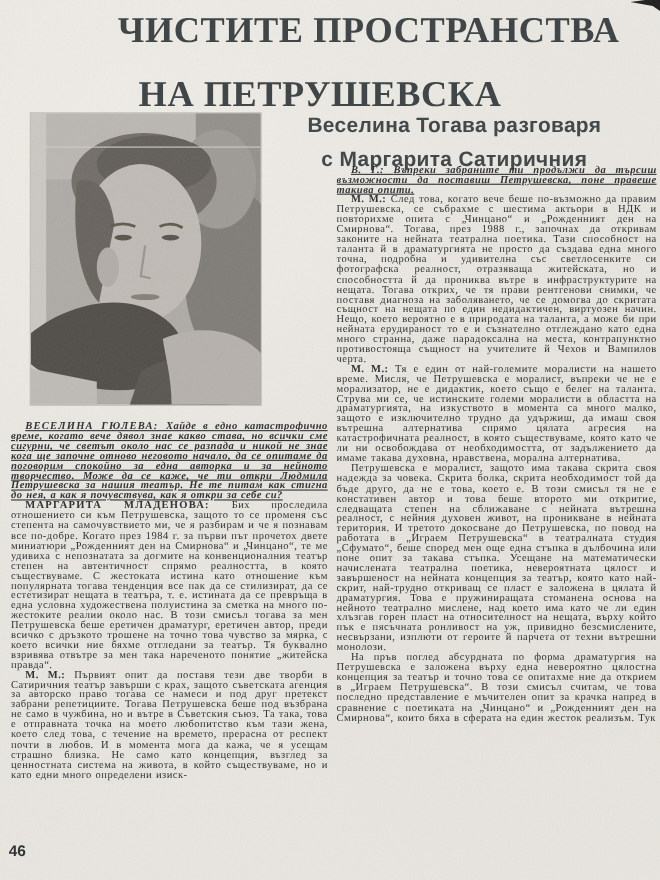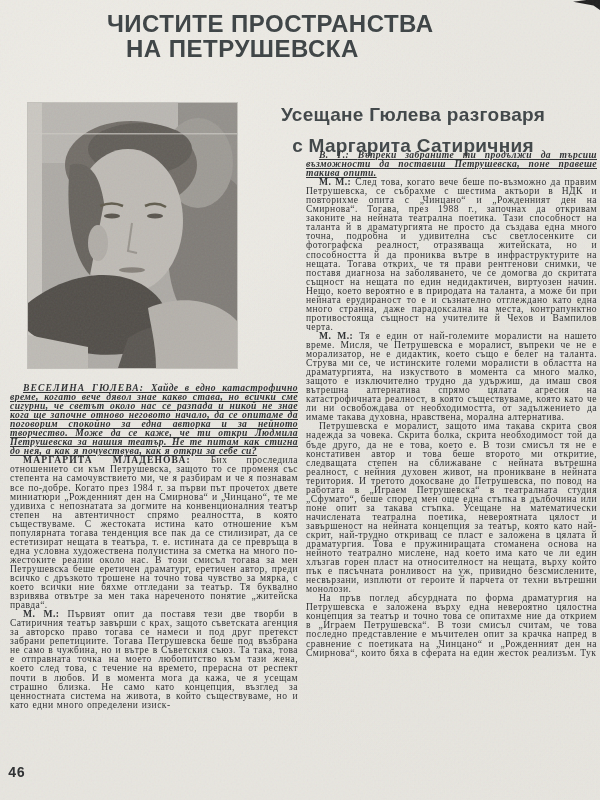--- a/index.html
+++ b/index.html
@@ -14,26 +14,26 @@
     color:#2c2e30;
   }
   .texture{position:absolute; inset:0; opacity:.07; pointer-events:none; z-index:9;}
   .corner-mark{
     position:absolute; top:0; right:0; width:30px; height:10px; z-index:8;
     background:#1f1f1f;
     clip-path:polygon(100% 0, 100% 100%, 78% 55%, 10% 18%, 55% 0);
   }
   .title-line{
     position:absolute;
-    font-family:Liberation Sans, sans-serif;
-    font-weight:700; font-size:24px; letter-spacing:.5px;
+    font-family:Liberation Serif, serif;
+    font-weight:700; font-size:33px; letter-spacing:.5px;
     color:#3c4244; white-space:nowrap;
   }
   .title-1{top:10px; left:107px;}
-  .title-2{top:35px; left:126px;}
+  .title-2{top:68px; left:126px;}
   .byline{
     position:absolute; top:99px; left:248px; width:330px;
     text-align:center; font-family:"Liberation Sans", sans-serif;
     font-weight:700; font-size:19px; line-height:31px;
     color:#3f4547; letter-spacing:.3px;
   }
   .photo{
     position:absolute; left:28px; top:103px; width:209px; height:265px;
     box-shadow:0 0 0 1px rgba(120,118,112,.35);
   }
@@ -45,36 +45,36 @@
   }
   .col-left{left:10px; top:383px; width:288px; height:382px;}
   .col-right{left:306px; top:150px; width:291px; height:612px;}
   .para{margin:0; text-indent:13px;}
   .para.cont{text-indent:0;}
   .para.question{font-style:italic; font-weight:600;text-decoration:underline;}
   .speaker{font-weight:700;}
   .speaker.wide{letter-spacing:1.1px;margin-top:47px;}
   .page-number{
     position:absolute; left:8px; top:765px;
-    font-family:Liberation Mono, monospace;
+    font-family:Liberation Sans, sans-serif;
     font-weight:700; font-size:14px; color:#2b2d2f;
   }
 </style>
 </head>
 <body>
 
 <div class="page">
 
   <div class="corner-mark"></div>
 
   <div class="title-line title-1">ЧИСТИТЕ ПРОСТРАНСТВА</div>
   <div class="title-line title-2">НА ПЕТРУШЕВСКА</div>
 
   <div class="byline">
-    <div>Усещане Гюлева разговаря</div>
+    <div>Веселина Тогава разговаря</div>
     <div>с Маргарита  Сатиричния</div>
   </div>
 
   <div class="photo">
     <svg width="209" height="265" viewBox="0 0 209 265" xmlns="http://www.w3.org/2000/svg">
       <defs>
         <filter id="grain" x="0" y="0" width="100%" height="100%">
           <feTurbulence type="fractalNoise" baseFrequency="0.8" numOctaves="2" result="n"></feTurbulence>
           <feColorMatrix in="n" type="matrix" values="0 0 0 0 0.5  0 0 0 0 0.49  0 0 0 0 0.47  0 0 0 0.5 0"></feColorMatrix>
           <feComposite operator="over" in2="SourceGraphic"></feComposite>

